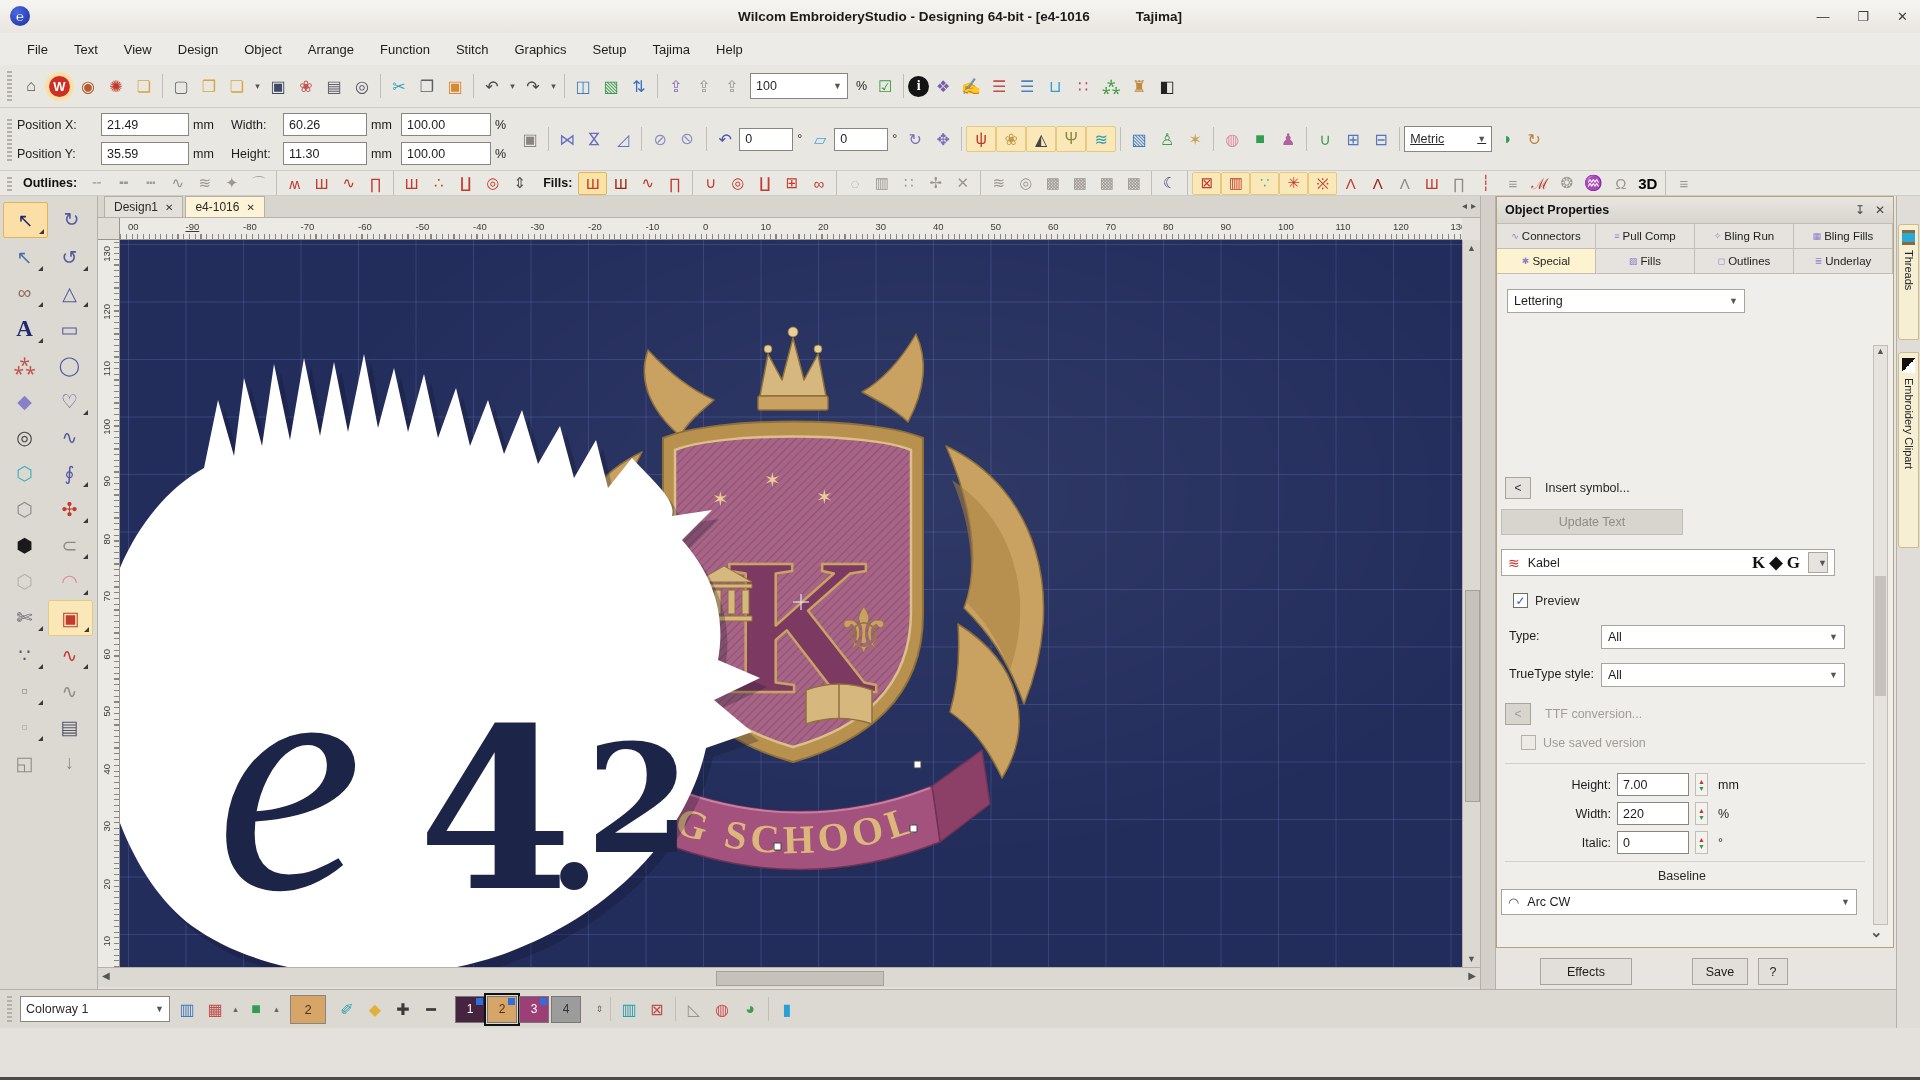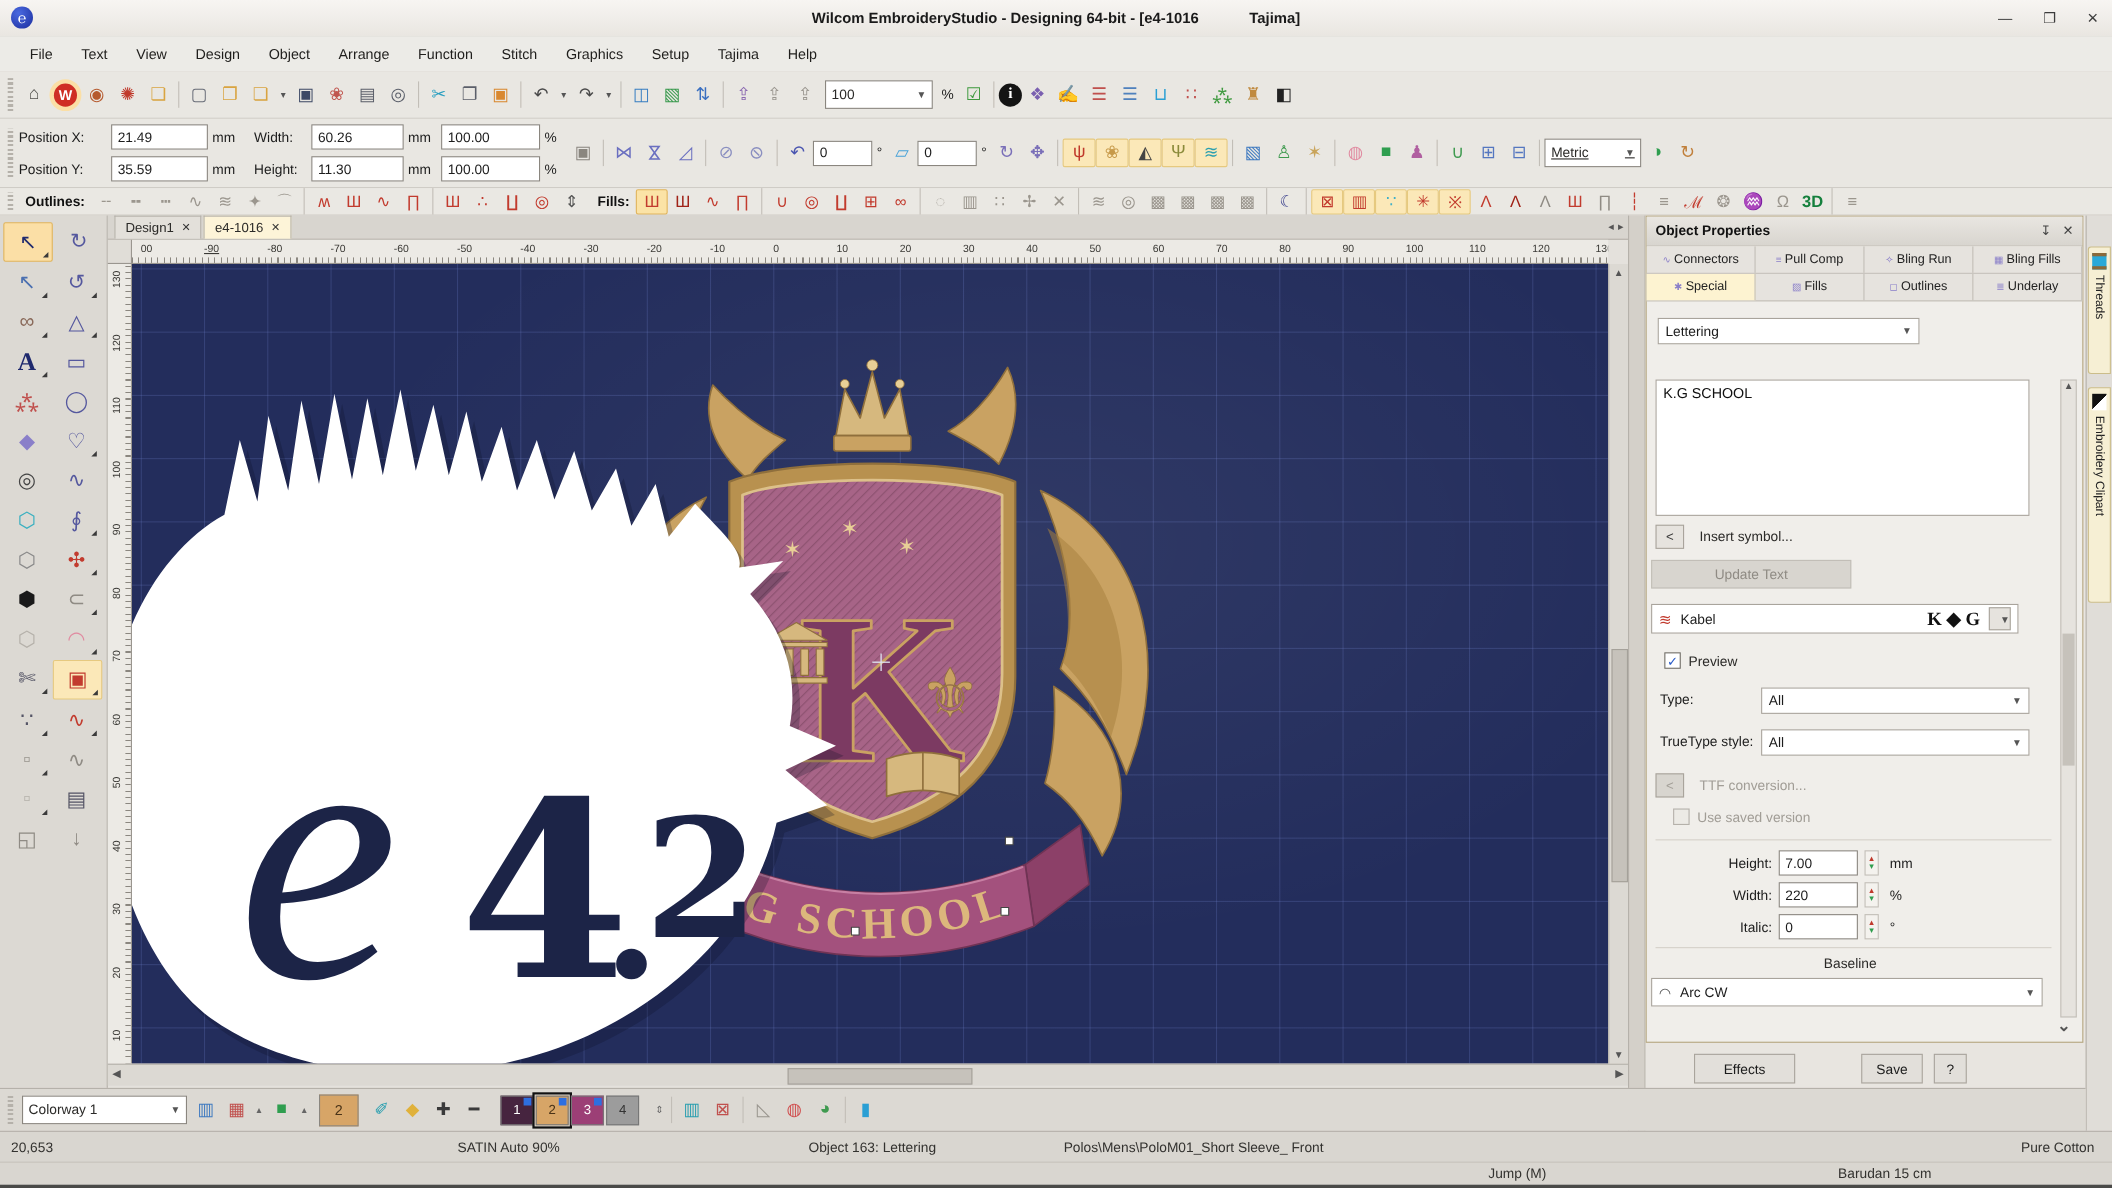--- a/index.html
+++ b/index.html
@@ -396,21 +396,21 @@
         <div class="ticon" style="color: rgb(160, 35, 24);">Λ</div>
         <div class="ticon" style="color: rgb(143, 139, 132);">Λ</div>
         <div class="ticon" style="color: rgb(194, 59, 46);">Ш</div>
         <div class="ticon" style="color: rgb(143, 139, 132);">∏</div>
         <div class="ticon" style="color: rgb(194, 59, 46);">┆</div>
         <div class="ticon" style="color: rgb(155, 150, 142);">≡</div>
         <div class="ticon" style="color: rgb(194, 59, 46);">ℳ</div>
         <div class="ticon" style="color: rgb(155, 150, 142);">❂</div>
         <div class="ticon" style="color: rgb(155, 150, 142);">♒</div>
         <div class="ticon" style="color: rgb(155, 150, 142);">Ω</div>
-        <div class="ticon wide" style="color: #15803d;">3D</div>
+        <div class="ticon wide" style="color: #000000;">3D</div>
         <div class="tsep"></div>
         <div class="ticon" style="color: rgb(155, 150, 142);">≡</div>
       </div>
   </div>
 
   <div id="toolbox">
       <div class="tool active fly" style="color: rgb(31, 42, 110);">↖</div>
       <div class="tool" style="color: rgb(85, 88, 158);">↻</div>
       <div class="tool fly" style="color: rgb(74, 111, 176);">↖</div>
       <div class="tool fly" style="color: rgb(85, 88, 158);">↺</div>
@@ -657,21 +657,20 @@
             <span class="ti">≣</span>
             <span>Underlay</span>
           </div>
         </div>
 
       <div class="pc combo" style="left:10px;top:92px;width:238px;">
         <span>Lettering</span>
         <span class="caret">▼</span>
       </div>
 
-      <div id="op-textarea" style="left:8px;top:148px;width:326px;height:114px;">K.G SCHOOL</div>
 
       <div class="pc" style="left:8px;top:280px;display:flex;align-items:center;gap:14px;">
         <div class="smallbtn">&lt;</div>
         <span style="font-size:12.5px;">Insert symbol...</span>
       </div>
 
       <div class="pc btn dis" style="left:4px;top:312px;width:182px;height:26px;">Update Text</div>
 
       <div class="pc combo" style="left:4px;top:352px;width:334px;height:27px;">
         <span style="color:#c23b2e;font-size:14px;margin-right:8px;">≋</span>
@@ -802,25 +801,15 @@
         <div class="ticon" style="color: rgb(192, 80, 77);">⊠</div>
         <div class="tsep"></div>
         <div class="ticon" style="color: rgb(153, 149, 142);">◺</div>
         <div class="ticon" style="color: rgb(208, 79, 79);">◍</div>
         <div class="ticon" style="color: rgb(63, 154, 79);">◕</div>
         <div class="tsep"></div>
         <div class="ticon" style="color: rgb(42, 159, 212);">▮</div>
       </div>
   </div>
 
-  <div id="statusbar">
-    <span class="r1" style="left:10px;">20,653</span>
-    <span class="r1" style="left:416px;">SATIN Auto 90%</span>
-    <span class="r1" style="left:735px;">Object 163: Lettering</span>
-    <span class="r1" style="left:967px;">Polos\Mens\PoloM01_Short Sleeve_ Front</span>
-    <span class="r1" style="right:16px;">Pure Cotton</span>
-    <div id="statusrow-sep"></div>
-    <span class="r2" style="left:1353px;">Jump (M)</span>
-    <span class="r2" style="left:1671px;">Barudan 15 cm</span>
-  </div>
   <div id="bottomstrip"></div>
 
 </div>
 
 </body></html>

